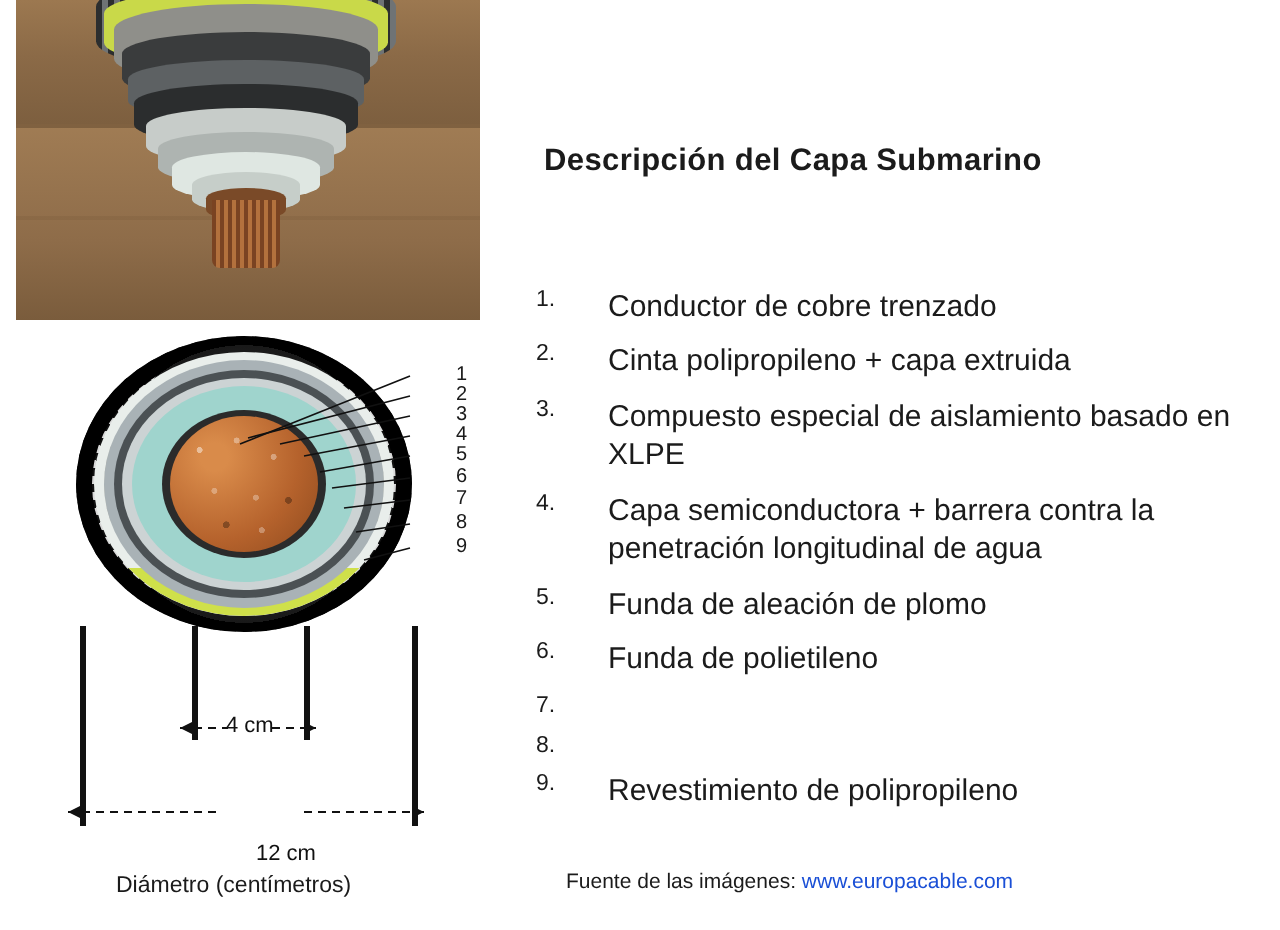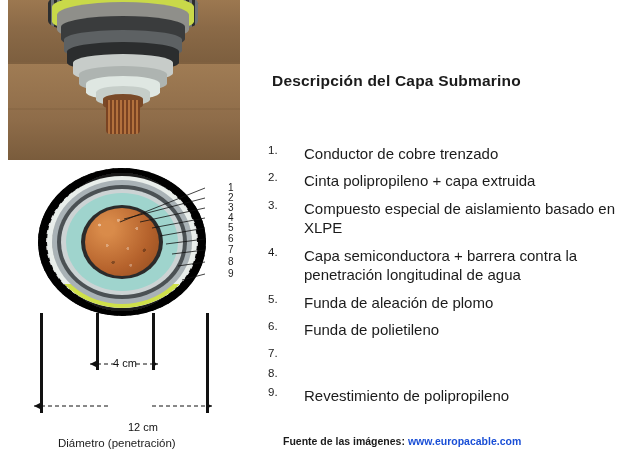--- a/index.html
+++ b/index.html
@@ -108,21 +108,20 @@
     line-height: 1.32;
     color: #1b1b1b;
   }
 
   #source {
     position: absolute;
     left: 283px;
     top: 435px;
     font-size: 10.5px;
     color: #1b1b1b;
-    font-weight: bold;
   }
   #source .brand { color: #1a4fd6; }
 
   
   #cross {
     position: absolute;
     left: 38px;
     top: 168px;
     width: 170px;
     height: 148px;
@@ -324,17 +323,17 @@
     <polygon points="90,364 96,361 96,367"></polygon>
     <polygon points="158,364 152,361 152,367"></polygon>
     <polygon points="34,406 40,403 40,409"></polygon>
     <polygon points="212,406 206,403 206,409"></polygon>
   </g>
 </svg>
 
 <div class="dim-label" style="left:113px; top:357px;">4 cm</div>
 <div class="dim-label" style="left:108px; top:421px;margin-left:20px;">12 cm</div>
 
-<div id="caption">Diámetro (penetración)</div>
+<div id="caption">Diámetro (centímetros)</div>
 
 <div id="source">
   <span>Fuente de las imágenes: </span><span class="brand">www.europacable.com</span>
 </div>
 
 </body></html>

